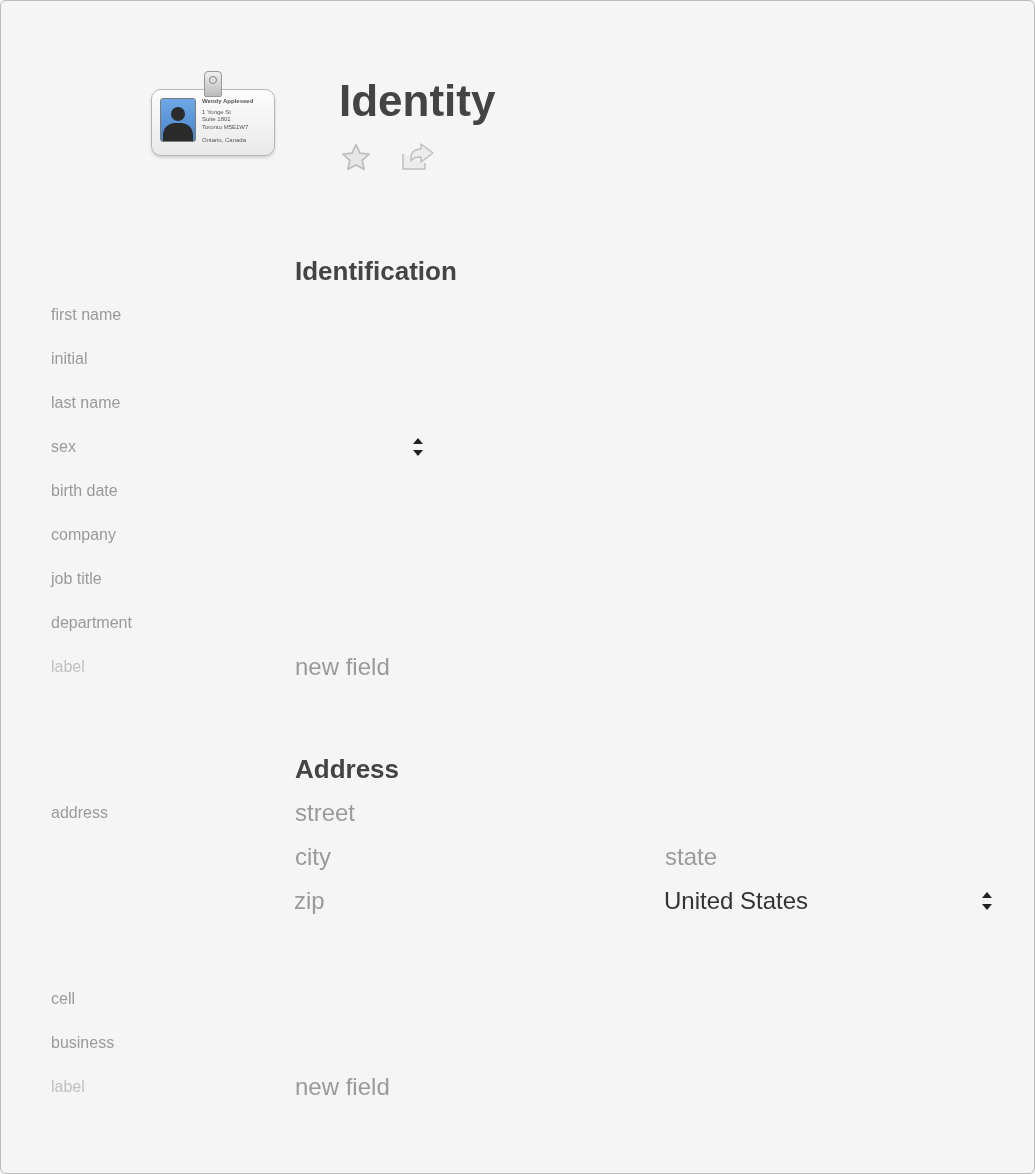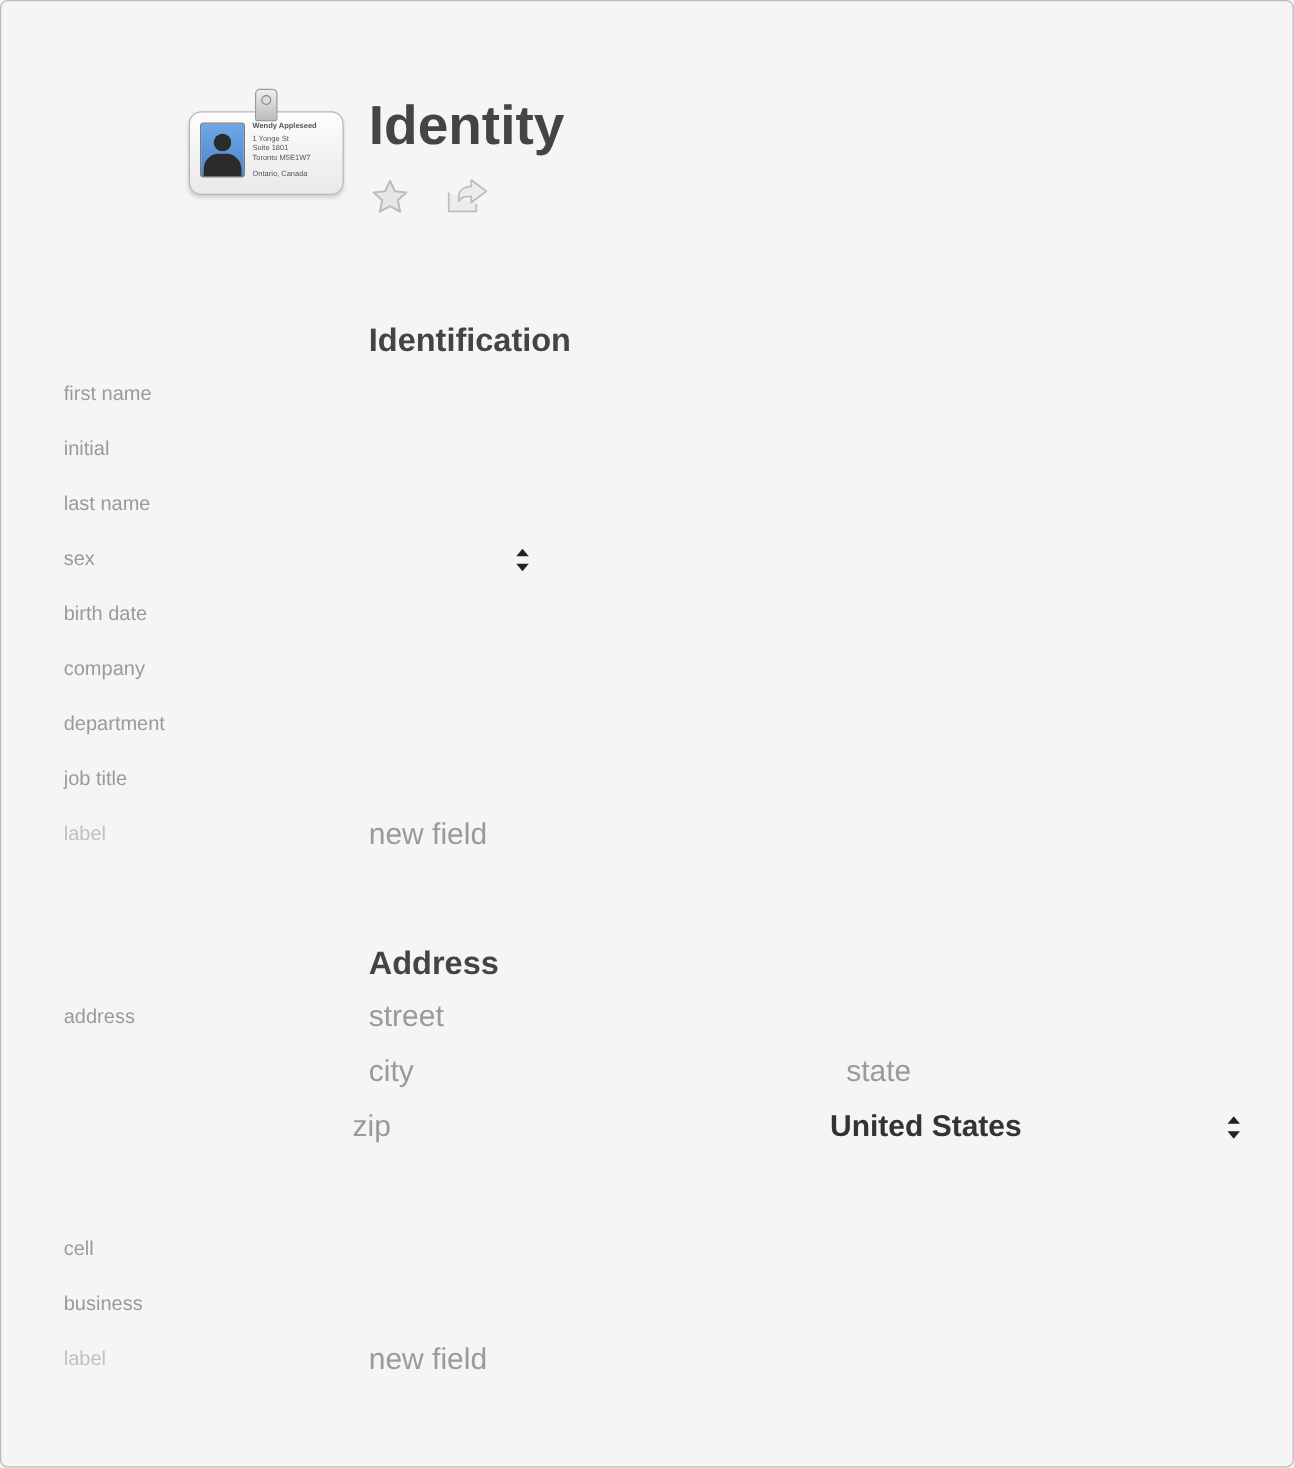--- a/index.html
+++ b/index.html
@@ -17,20 +17,21 @@
 
   .content {
     padding-top: 70px;
     padding-left: 50px;
   }
 
   
   .header-row {
     display: flex;
     align-items: flex-start;
+    gap: 44px;
   }
   .icon-col {
     width: 244px;
     display: flex;
     justify-content: flex-end;
     padding-right: 20px;
   }
 
   .title-col {
     flex: 1;
@@ -90,36 +91,36 @@
     outline: none;
   }
   .input-cell::placeholder { color: #9a9a9a; }
 
   .select-wrap {
     display: flex;
     align-items: center;
     justify-content: space-between;
     width: 130px;
   }
-  .select-wrap.country { width: 330px; font-weight: bold; }
+  .select-wrap.country { width: 330px; }
   .stepper-icon {
     width: 14px; height: 18px; display: inline-block;
     position: relative;
   }
   .stepper-icon::before, .stepper-icon::after {
     content: "";
     position: absolute;
     left: 2px;
     border-left: 5px solid transparent;
     border-right: 5px solid transparent;
   }
   .stepper-icon::before { top: 0; border-bottom: 6px solid #222; }
   .stepper-icon::after  { bottom: 0; border-top: 6px solid #222; }
 
-  .addr-wrap { flex:1; display:flex; gap:12px; }
+  .addr-wrap { flex:1; display:flex; gap:0; }
   .addr-left { width: 370px; display:flex; align-items:center; }
   .addr-right { flex:1; display:flex; align-items:center; }
 
   
   .idcard {
     width: 124px;
     position: relative;
     padding-top: 18px;
   }
   .clip {
@@ -250,27 +251,27 @@
           <input class="input-cell" value="" style="">
         </div>
     </div>
     <div class="field-row">
       <div class="label-col">company</div>
       <div class="value-col">
           <input class="input-cell" value="" style="">
         </div>
     </div>
     <div class="field-row">
+      <div class="label-col">job title</div>
+      <div class="value-col">
+          <input class="input-cell" value="" style="">
+        </div>
+    </div>
+    <div class="field-row">
       <div class="label-col">department</div>
-      <div class="value-col">
-          <input class="input-cell" value="" style="">
-        </div>
-    </div>
-    <div class="field-row">
-      <div class="label-col">job title</div>
       <div class="value-col">
           <input class="input-cell" value="" style="">
         </div>
     </div>
     <div class="field-row">
       <div class="label-col dim">label</div>
       <div class="value-col">
           <input class="input-cell" placeholder="new field" style="">
         </div>
     </div>

